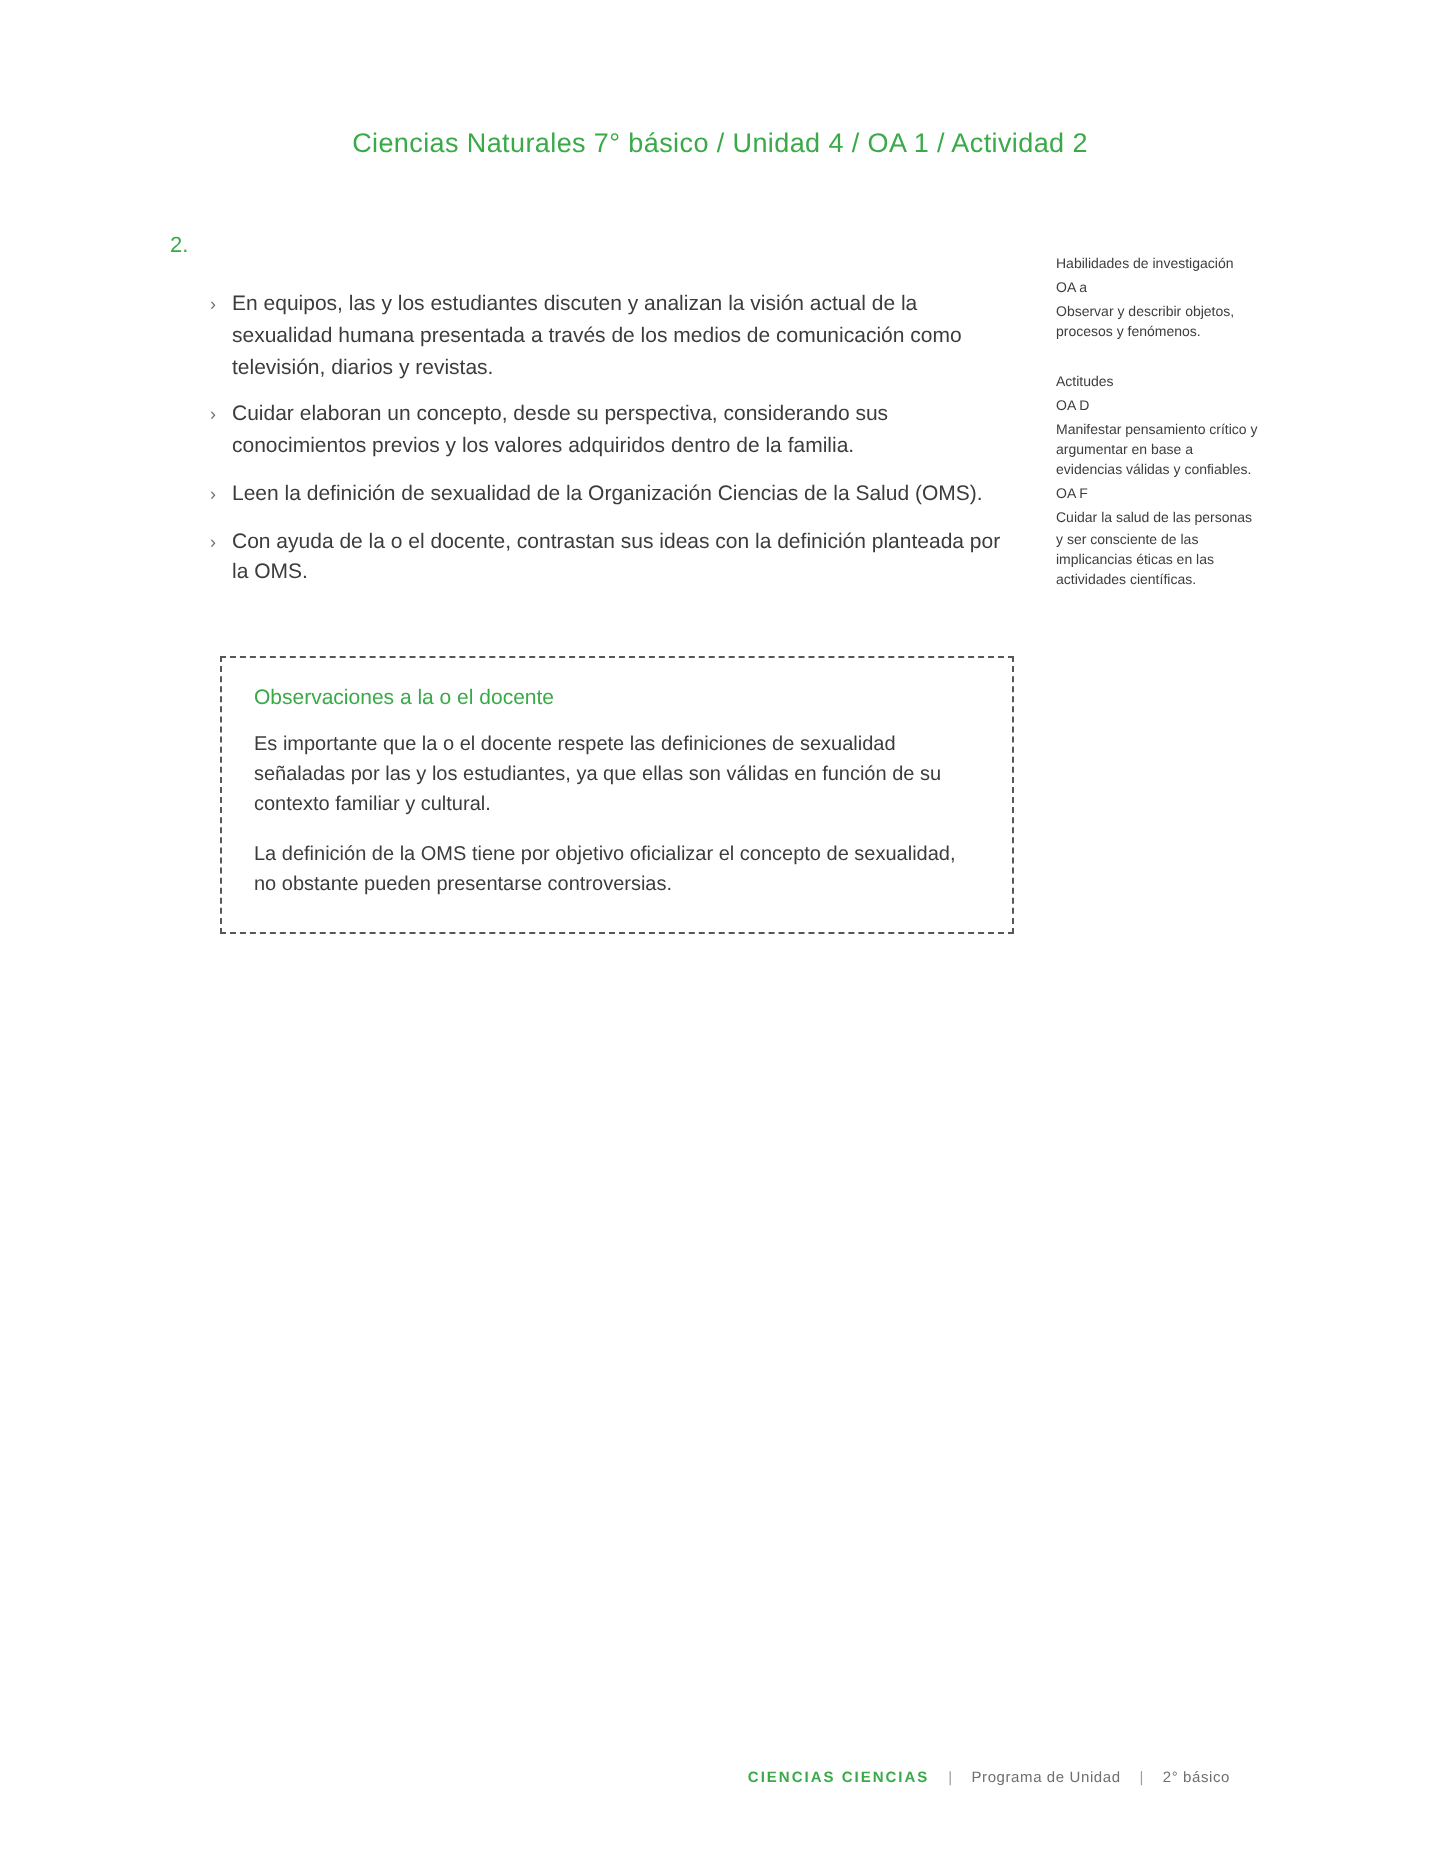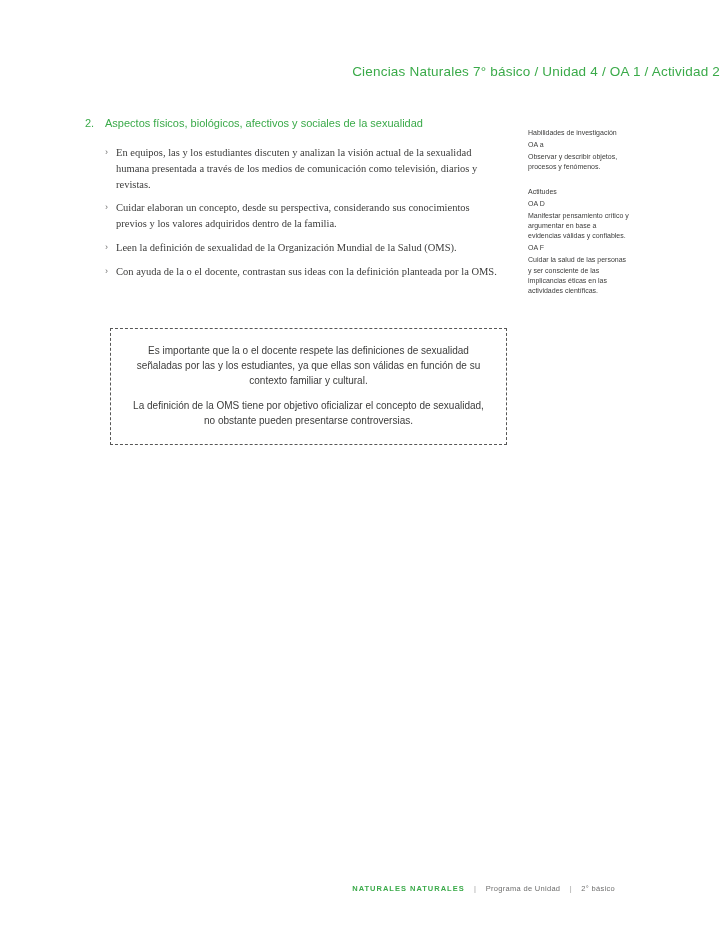--- a/index.html
+++ b/index.html
@@ -6,111 +6,111 @@
   body{
     width:720px;height:932px;
     background:#ffffff;
     font-family:"Liberation Sans", sans-serif;
     color:#3c3c3b;
     position:relative;
     overflow:hidden;
   }
   .page-title{
     position:absolute;top:64px;left:0;width:720px;
-    text-align:right;
+    text-align:center;
     font-size:13.5px;letter-spacing:0.2px;
     color:#3aaa49;
   }
   .section-heading{
     position:absolute;top:117px;left:85px;width:430px;
     font-size:11px;color:#3aaa49;
     display:flex;
   }
   .section-number{width:20px;flex:0 0 20px;}
   .bullets{
     position:absolute;top:145px;left:105px;width:398px;
     font-size:10.5px;line-height:1.5;
   }
   .bullet{
     display:flex;margin-bottom:8px;
   }
   .bullet-marker{
     flex:0 0 11px;color:#6f6f6e;font-size:9px;line-height:1.75;
   }
-  .bullet-text{flex:1;font-family:Liberation Serif, serif;}
+  .bullet-text{flex:1;}
   .sidebar{
     position:absolute;top:128px;left:528px;width:102px;
     font-size:7px;line-height:1.45;color:#3c3c3b;
   }
   .sidebar p{margin:0 0 2px 0;}
   .sidebar .block-gap{margin-top:14px;}
   .note-box{
     position:absolute;top:328px;left:110px;width:363px;
     border:1px dashed #575756;
     padding:14px 16px 16px 16px;
   }
   .note-title{
     font-size:10.5px;color:#3aaa49;margin:0 0 10px 0;
   }
   .note-box p.note-par{
-    font-size:10px;line-height:1.5;margin:0 0 10px 0;color:#3c3c3b;text-align:center;
+    font-size:10px;line-height:1.5;margin:0 0 10px 0;color:#3c3c3b;
   }
   .note-box p.note-par:last-child{margin-bottom:0;}
   .footer{
     position:absolute;top:884px;left:0;width:615px;
     text-align:right;
     font-size:7.5px;color:#6f6f6e;letter-spacing:0.3px;
   }
   .footer .brand{color:#3aaa49;font-weight:bold;letter-spacing:1px;}
   .footer .sep{margin:0 7px;color:#9d9d9c;}
 </style>
 </head>
 <body>
 
 <div class="page-title">Ciencias Naturales 7° básico / Unidad 4 / OA 1 / Actividad 2</div>
 
 <div class="section-heading">
   <span class="section-number">2.</span>
-  <span>Aspectos físicos, biológicos, afectivos y sociales de la sexualidad</span>
 </div>
 
 <div class="bullets">
   <div class="bullet">
     <span class="bullet-marker">›</span>
     <span class="bullet-text">En equipos, las y los estudiantes discuten y analizan la visión actual de la sexualidad humana presentada a través de los medios de comunicación como televisión, diarios y revistas.</span>
   </div>
   <div class="bullet">
     <span class="bullet-marker">›</span>
     <span class="bullet-text">Cuidar elaboran un concepto, desde su perspectiva, considerando sus conocimientos previos y los valores adquiridos dentro de la familia.</span>
   </div>
   <div class="bullet">
     <span class="bullet-marker">›</span>
-    <span class="bullet-text">Leen la definición de sexualidad de la Organización Mundial de la Salud (OMS).</span>
+    <span class="bullet-text">Leen la definición de sexualidad de la Organización Ciencias de la Salud (OMS).</span>
   </div>
   <div class="bullet">
     <span class="bullet-marker">›</span>
     <span class="bullet-text">Con ayuda de la o el docente, contrastan sus ideas con la definición planteada por la OMS.</span>
   </div>
 </div>
 
 <div class="sidebar">
   <p>Habilidades de investigación</p>
   <p>OA a</p>
   <p>Observar y describir objetos, procesos y fenómenos.</p>
   <p class="block-gap">Actitudes</p>
   <p>OA D</p>
   <p>Manifestar pensamiento crítico y argumentar en base a evidencias válidas y confiables.</p>
   <p>OA F</p>
   <p>Cuidar la salud de las personas y ser consciente de las implicancias éticas en las actividades científicas.</p>
 </div>
 
 <div class="note-box">
+  <p class="note-title">Observaciones a la o el docente</p>
   <p class="note-par">Es importante que la o el docente respete las definiciones de sexualidad señaladas por las y los estudiantes, ya que ellas son válidas en función de su contexto familiar y cultural.</p>
   <p class="note-par">La definición de la OMS tiene por objetivo oficializar el concepto de sexualidad, no obstante pueden presentarse controversias.</p>
 </div>
 
 <div class="footer">
-  <span class="brand">NATURALES NATURALES</span>
+  <span class="brand">CIENCIAS CIENCIAS</span>
   <span class="sep">|</span>
   <span>Programa de Unidad</span>
   <span class="sep">|</span>
   <span>2° básico</span>
 </div>
 
 </body></html>

